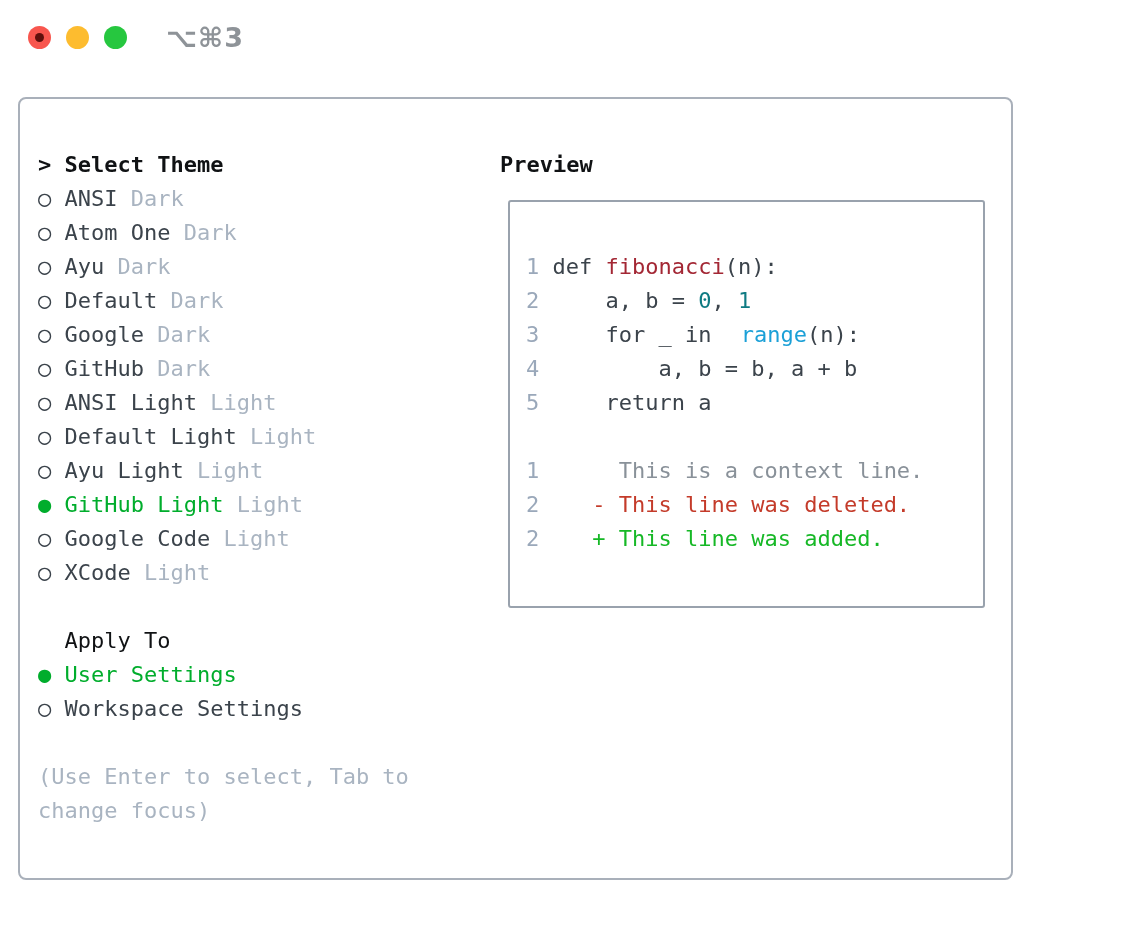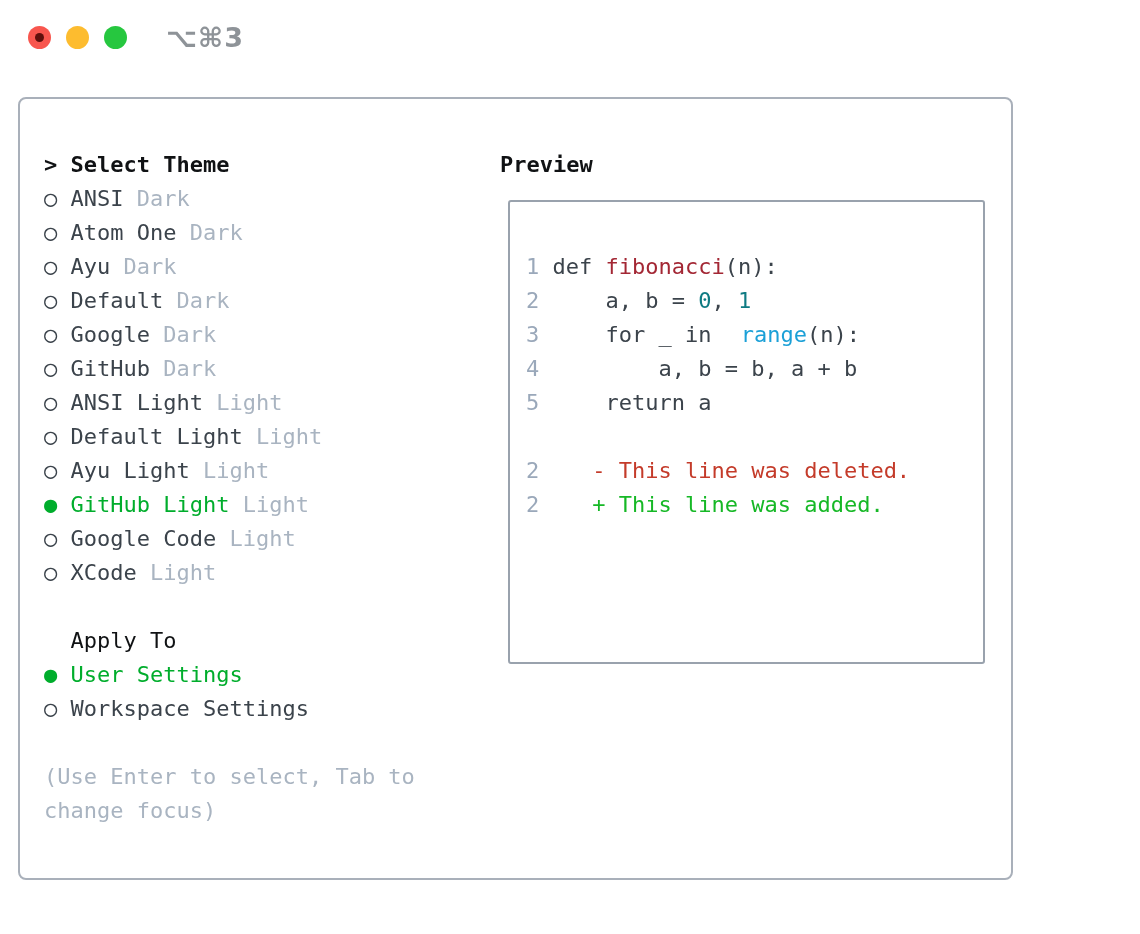--- a/index.html
+++ b/index.html
@@ -31,34 +31,34 @@
   .win-title{
     margin-left:24px;font-family:"DejaVu Sans","Liberation Sans",sans-serif;
     font-size:27px;font-weight:bold;color:var(--c-title_gray);letter-spacing:1px;
   }
   
   .main-box{
     position:absolute;left:18px;top:97px;width:995px;height:783px;
     border:2px solid var(--c-border_outer);border-radius:8px;background:#fff;
   }
   .row{height:34px;line-height:34px;font-size:22px;white-space:pre;}
-  .left-col{position:absolute;left:24px;top:49px;}
+  .left-col{position:absolute;left:18px;top:49px;}
   .caret{color:var(--c-ink_strong);font-weight:bold;}
   .hdr{font-weight:bold;color:var(--c-ink_strong);}
   .bullet{color:var(--c-ink);}
   .bullet.sel{color:var(--c-green);}
   .tname{color:var(--c-ink);}
   .tname.sel{color:var(--c-green);}
   .tvariant{color:var(--c-muted);}
   .apply-header{color:var(--c-ink_strong);}
   .help-row{color:var(--c-muted);}
   
   .preview-header{position:absolute;left:480px;top:49px;}
   .preview-box{
-    position:absolute;left:488px;top:101px;width:477px;height:464px;
+    position:absolute;left:488px;top:101px;width:477px;height:408px;
     border:2px solid var(--c-border_preview);border-radius:3px;background:#fff;
     padding:48px 0 0 16px;overflow:hidden;
   }
   .lineno{color:var(--c-line_number);}
   .tok-code{color:var(--c-ink);}
   .tok-fn{color:var(--c-fn_red);}
   .tok-num{color:var(--c-number_teal);}
   .tok-builtin{color:var(--c-builtin_blue);margin-left:16px;}
   .tok-ctx{color:var(--c-diff_context);}
   .tok-del{color:var(--c-diff_deleted);}
@@ -110,19 +110,20 @@
     <div class="row preview-header"><span class="hdr"><b>Preview</b></span></div>
 
     <div class="preview-box">
       <div id="code-lines">
           <div class="row"><span class="lineno">1 </span><span class="tok-code">def </span><span class="tok-fn">fibonacci</span><span class="tok-code">(n):</span></div>
           <div class="row"><span class="lineno">2 </span><span class="tok-code">    a, b = </span><span class="tok-num">0</span><span class="tok-code">, </span><span class="tok-num">1</span></div>
           <div class="row"><span class="lineno">3 </span><span class="tok-code">    for _ in </span><span class="tok-builtin">range</span><span class="tok-code">(n):</span></div>
           <div class="row"><span class="lineno">4 </span><span class="tok-code">        a, b = b, a + b</span></div>
           <div class="row"><span class="lineno">5 </span><span class="tok-code">    return a</span></div>
           <div class="row"> </div>
+          <div class="row"><span class="lineno">1 </span><span class="tok-ctx">     This is a context line.</span></div>
           <div class="row"><span class="lineno">2 </span><span class="tok-del">   - This line was deleted.</span></div>
           <div class="row"><span class="lineno">2 </span><span class="tok-add">   + This line was added.</span></div>
         </div>
     </div>
 
   </div>
 </div>
 
 </body></html>

